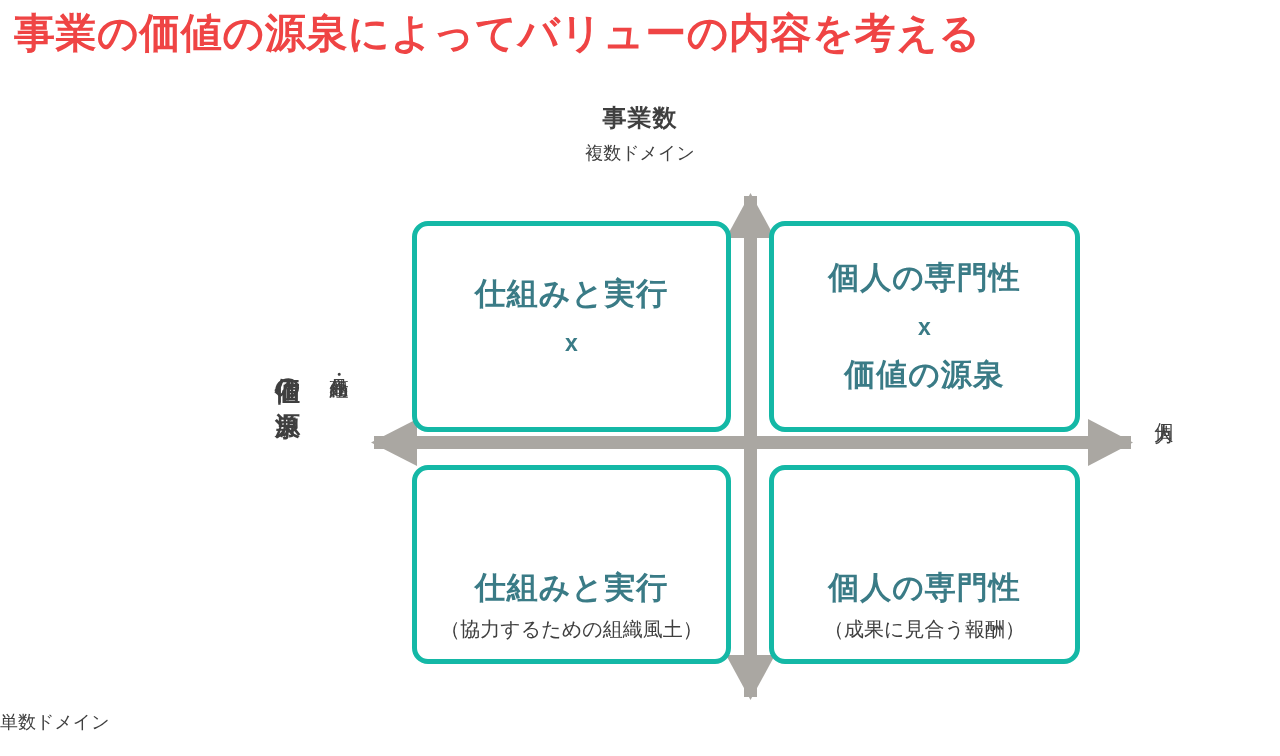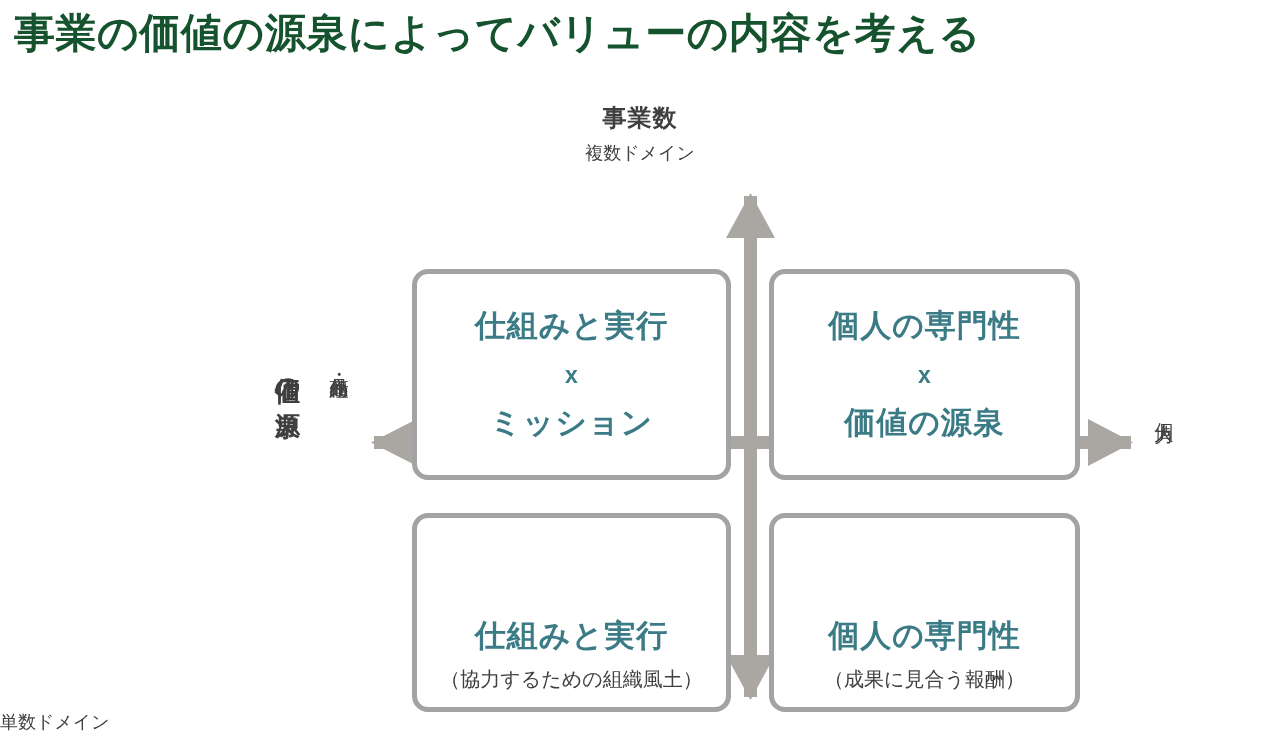--- a/index.html
+++ b/index.html
@@ -16,21 +16,21 @@
     color: #3d3d3d;
   }
 
   
   .title {
     position: absolute;
     left: 14px;
     top: 8px;
     font-size: 41px;
     font-weight: bold;
-    color: #14532d;
+    color: #ef4444;
     letter-spacing: 0.5px;
     white-space: nowrap;
     line-height: 1.25;
   }
 
   
   .diagram {
     position: absolute;
     left: 0;
     top: 0;
@@ -102,28 +102,27 @@
     top: 408px;
     font-size: 19px;
     letter-spacing: 1px;
     line-height: 1;
   }
 
   
   .quad {
     position: absolute;
     box-sizing: border-box;
-    border: 5px solid #a3a3a3;
+    border: 5px solid #14b8a6;
     border-radius: 16px;
     background: #ffffff;
     display: flex;
     flex-direction: column;
     align-items: center;
     justify-content: center;
-    margin-top: 48px;
   }
   .quad-tl { left: 412px; top: 221px; width: 319px; height: 211px; }
   .quad-tr { left: 769px; top: 221px; width: 311px; height: 211px; }
   .quad-bl { left: 412px; top: 465px; width: 319px; height: 199px;
              justify-content: flex-end; padding-bottom: 18px; }
   .quad-br { left: 769px; top: 465px; width: 311px; height: 199px;
              justify-content: flex-end; padding-bottom: 18px; }
 
   .quad-line {
     color: #3a7b86;
@@ -142,20 +141,21 @@
     text-align: center;
     margin: 21px 0 20px 0;
   }
   .quad-note {
     color: #3f3f3f;
     font-size: 20px;
     line-height: 1;
     text-align: center;
     white-space: nowrap;
     margin-top: 16px;
+    font-family: Liberation Mono, monospace;
   }
   .quad-bl .quad-line, .quad-br .quad-line { font-size: 31px; }
 </style>
 </head>
 <body>
 
 <div class="title">事業の価値の源泉によってバリューの内容を考える</div>
 
 <div class="diagram">
 
@@ -180,21 +180,20 @@
   <div class="axis-label axis-bottom-sub">単数ドメイン</div>
 
   <div class="axis-label axis-left-main vtext">価値の源泉</div>
   <div class="axis-label axis-left-sub vtext">商品・仕組み</div>
 
   <div class="axis-label axis-right-sub vtext">個人力</div>
 
   <div class="quad quad-tl">
     <div class="quad-line">仕組みと実行</div>
     <div class="quad-x">x</div>
-    <div class="quad-line">ミッション</div>
   </div>
 
   <div class="quad quad-tr">
     <div class="quad-line">個人の専門性</div>
     <div class="quad-x">x</div>
     <div class="quad-line">価値の源泉</div>
   </div>
 
   <div class="quad quad-bl">
     <div class="quad-line">仕組みと実行</div>

